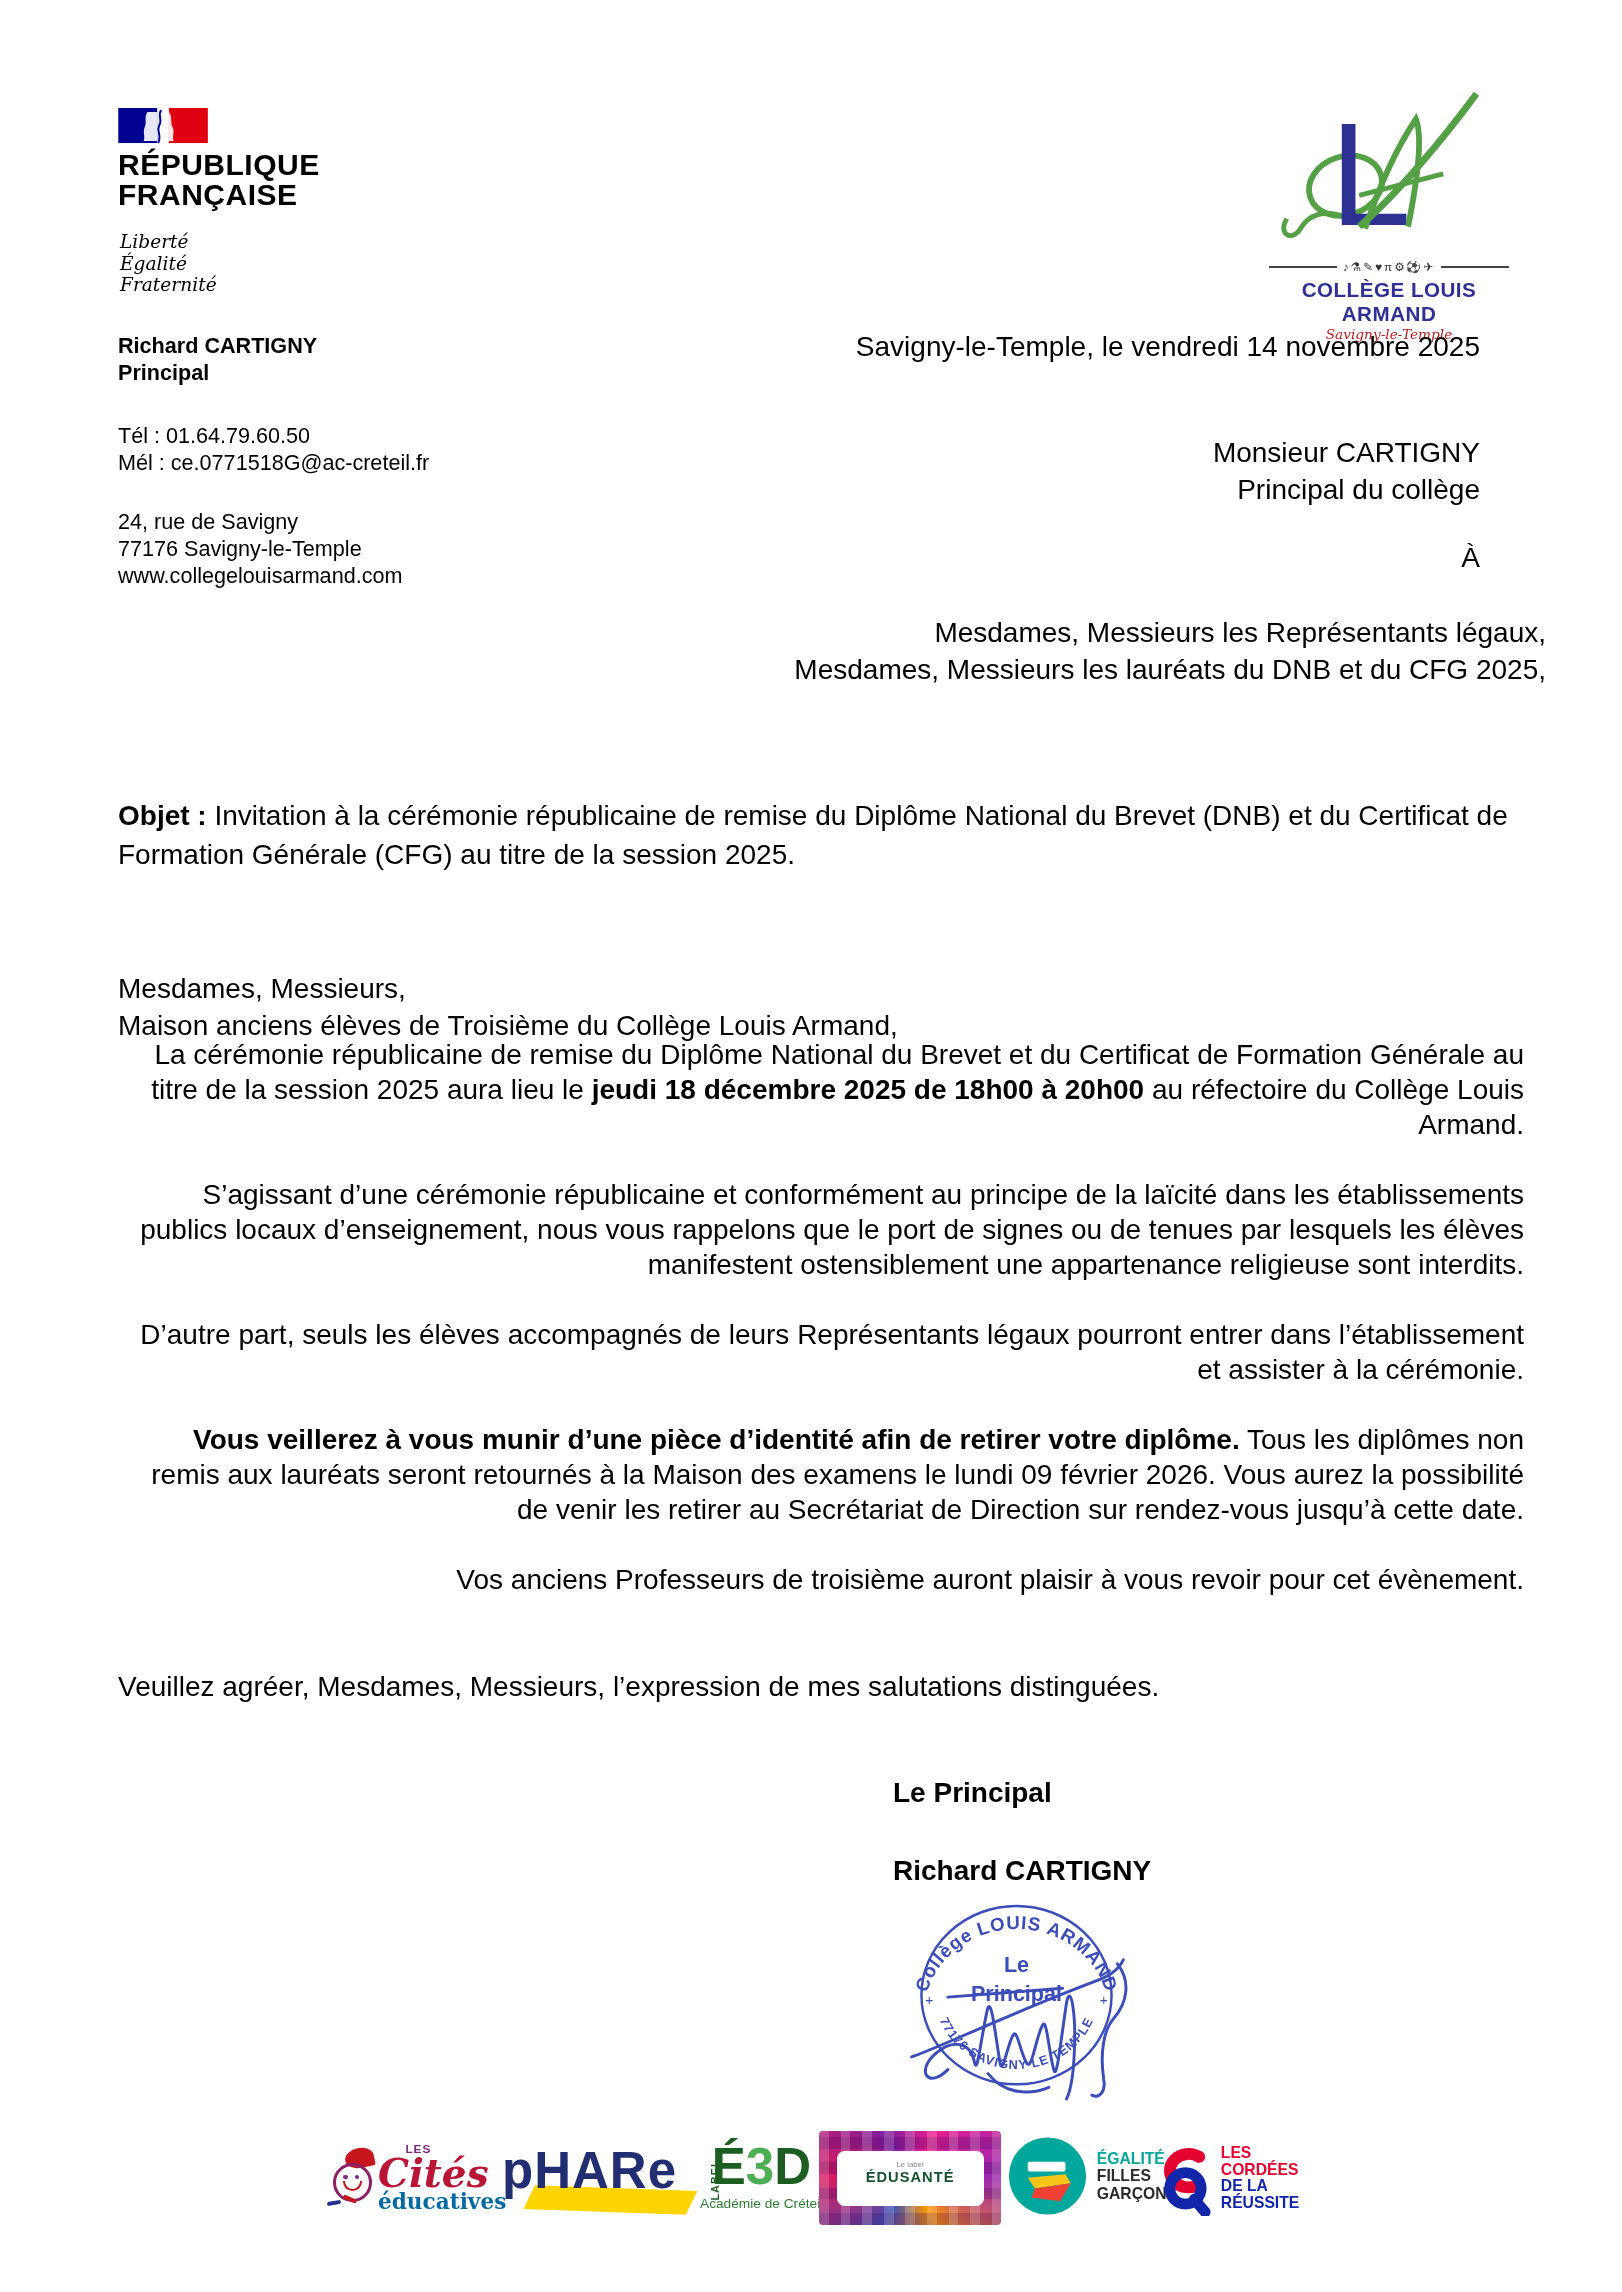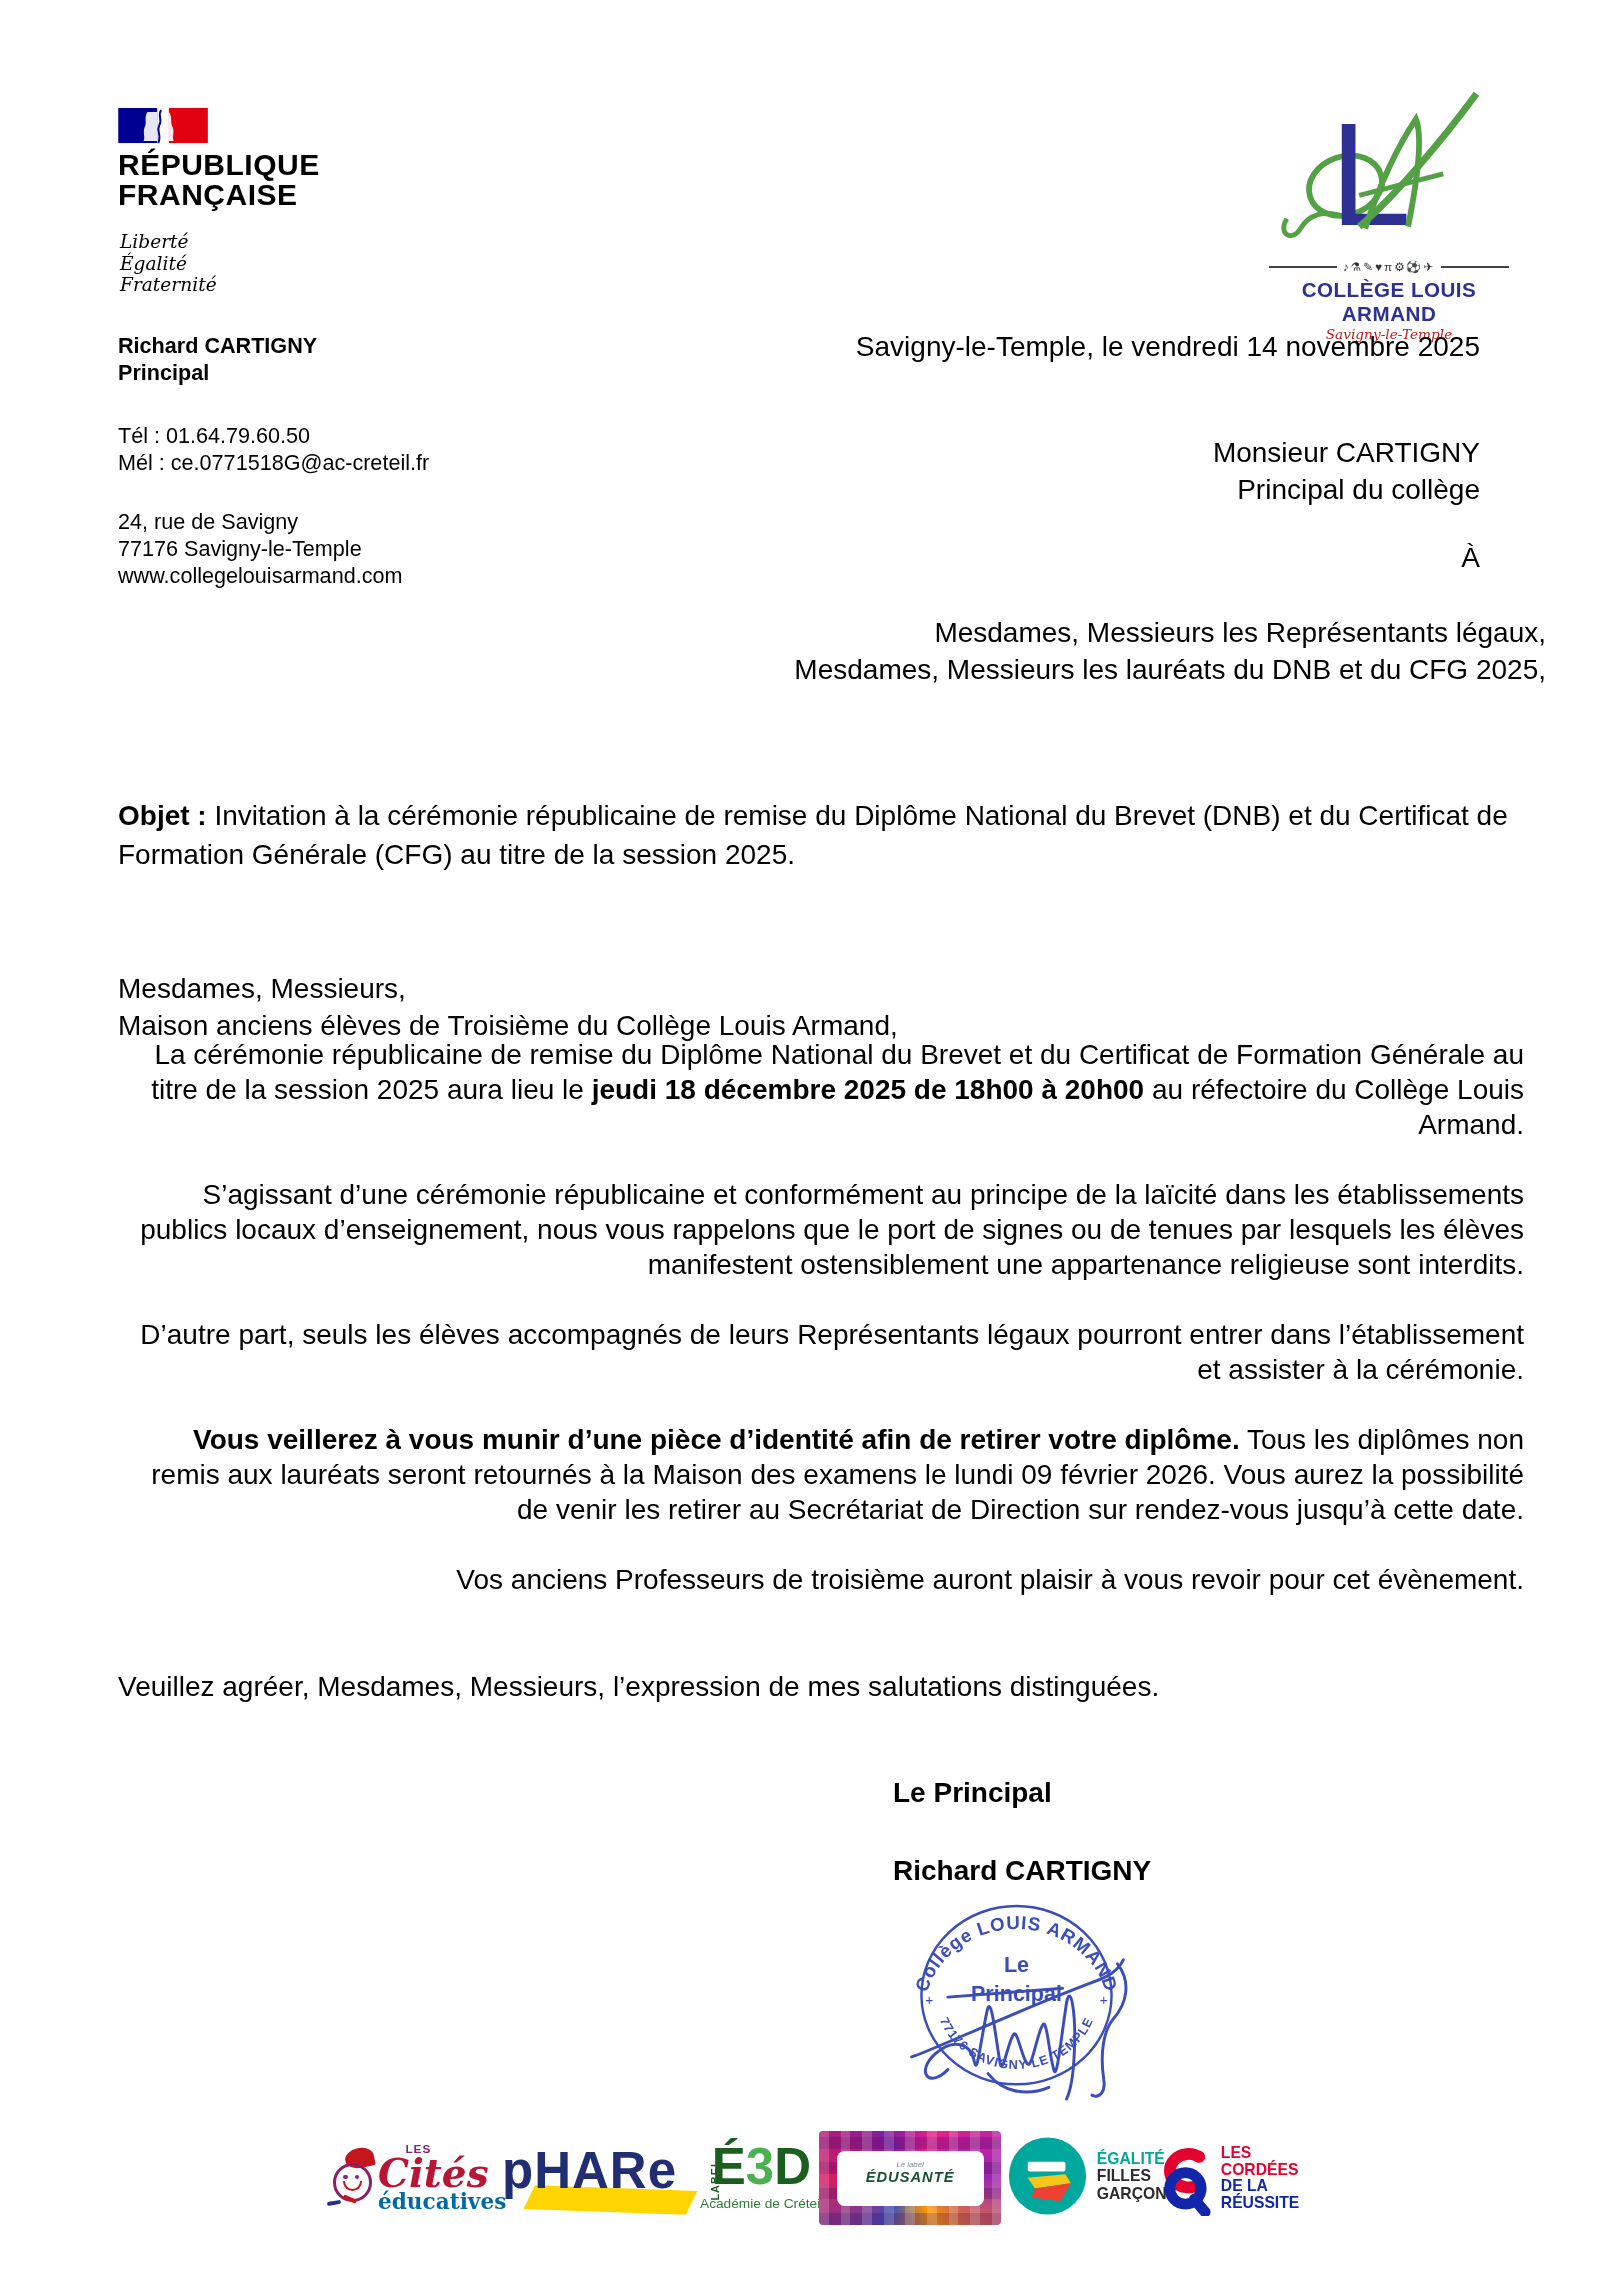--- a/index.html
+++ b/index.html
@@ -76,21 +76,21 @@
   .logo-e3d .label-vert{position:absolute;left:-5.9px;top:33px;font-size:10.8px;font-weight:bold;color:#1b5e20;letter-spacing:1px;transform:rotate(-90deg);}
   .logo-e3d .big{position:absolute;left:11.8px;top:0;font-size:51px;font-weight:bold;line-height:1;color:#1b5e20;}
   .logo-e3d .big .three{color:#4caf50;}
   .logo-e3d .acad{position:absolute;left:0px;top:55px;font-size:13.7px;color:#2e7d32;white-space:nowrap;}
 
   .logo-edusante{left:819px;top:2131px;width:182px;height:94px;border-radius:3.9px;
     background:
       repeating-linear-gradient(90deg, rgba(255,255,255,.18) 0 9.8px, rgba(0,0,0,0) 9.8px 21.6px),
       repeating-linear-gradient(0deg, rgba(60,0,90,.25) 0 11.8px, rgba(0,0,0,0) 11.8px 25.5px),
       conic-gradient(from 30deg, #e91e8c, #9c27b0, #ff9800, #3f51b5, #d81b60, #7b1fa2, #e91e8c);}
-  .logo-edusante .inner{position:absolute;left:17.6px;top:19.6px;width:147px;height:55px;background:#fff;border-radius:7.8px;text-align:center;font-style:italic;}
+  .logo-edusante .inner{position:absolute;left:17.6px;top:19.6px;width:147px;height:55px;background:#fff;border-radius:7.8px;text-align:center;}
   .logo-edusante .tiny{font-size:7.8px;color:#888;margin-top:9.8px;}
   .logo-edusante .name{font-size:14.7px;font-weight:bold;color:#14532d;letter-spacing:1px;}
 
   .logo-egalite{left:1008px;top:2133px;width:169px;height:86px;display:flex;align-items:center;gap:9.8px;}
   .egalite-text{font-size:15.7px;font-weight:bold;line-height:17.6px;}
   .egalite-text .t1{color:#00a79d;}
   .egalite-text .t2,.egalite-text .t3{color:#2b2b2b;}
 
   .logo-cordees{left:1150px;top:2143px;width:167px;height:74px;display:flex;align-items:flex-start;gap:7.8px;}
   .cordees-text{font-size:15.7px;font-weight:bold;line-height:16.7px;margin-top:2px;}

